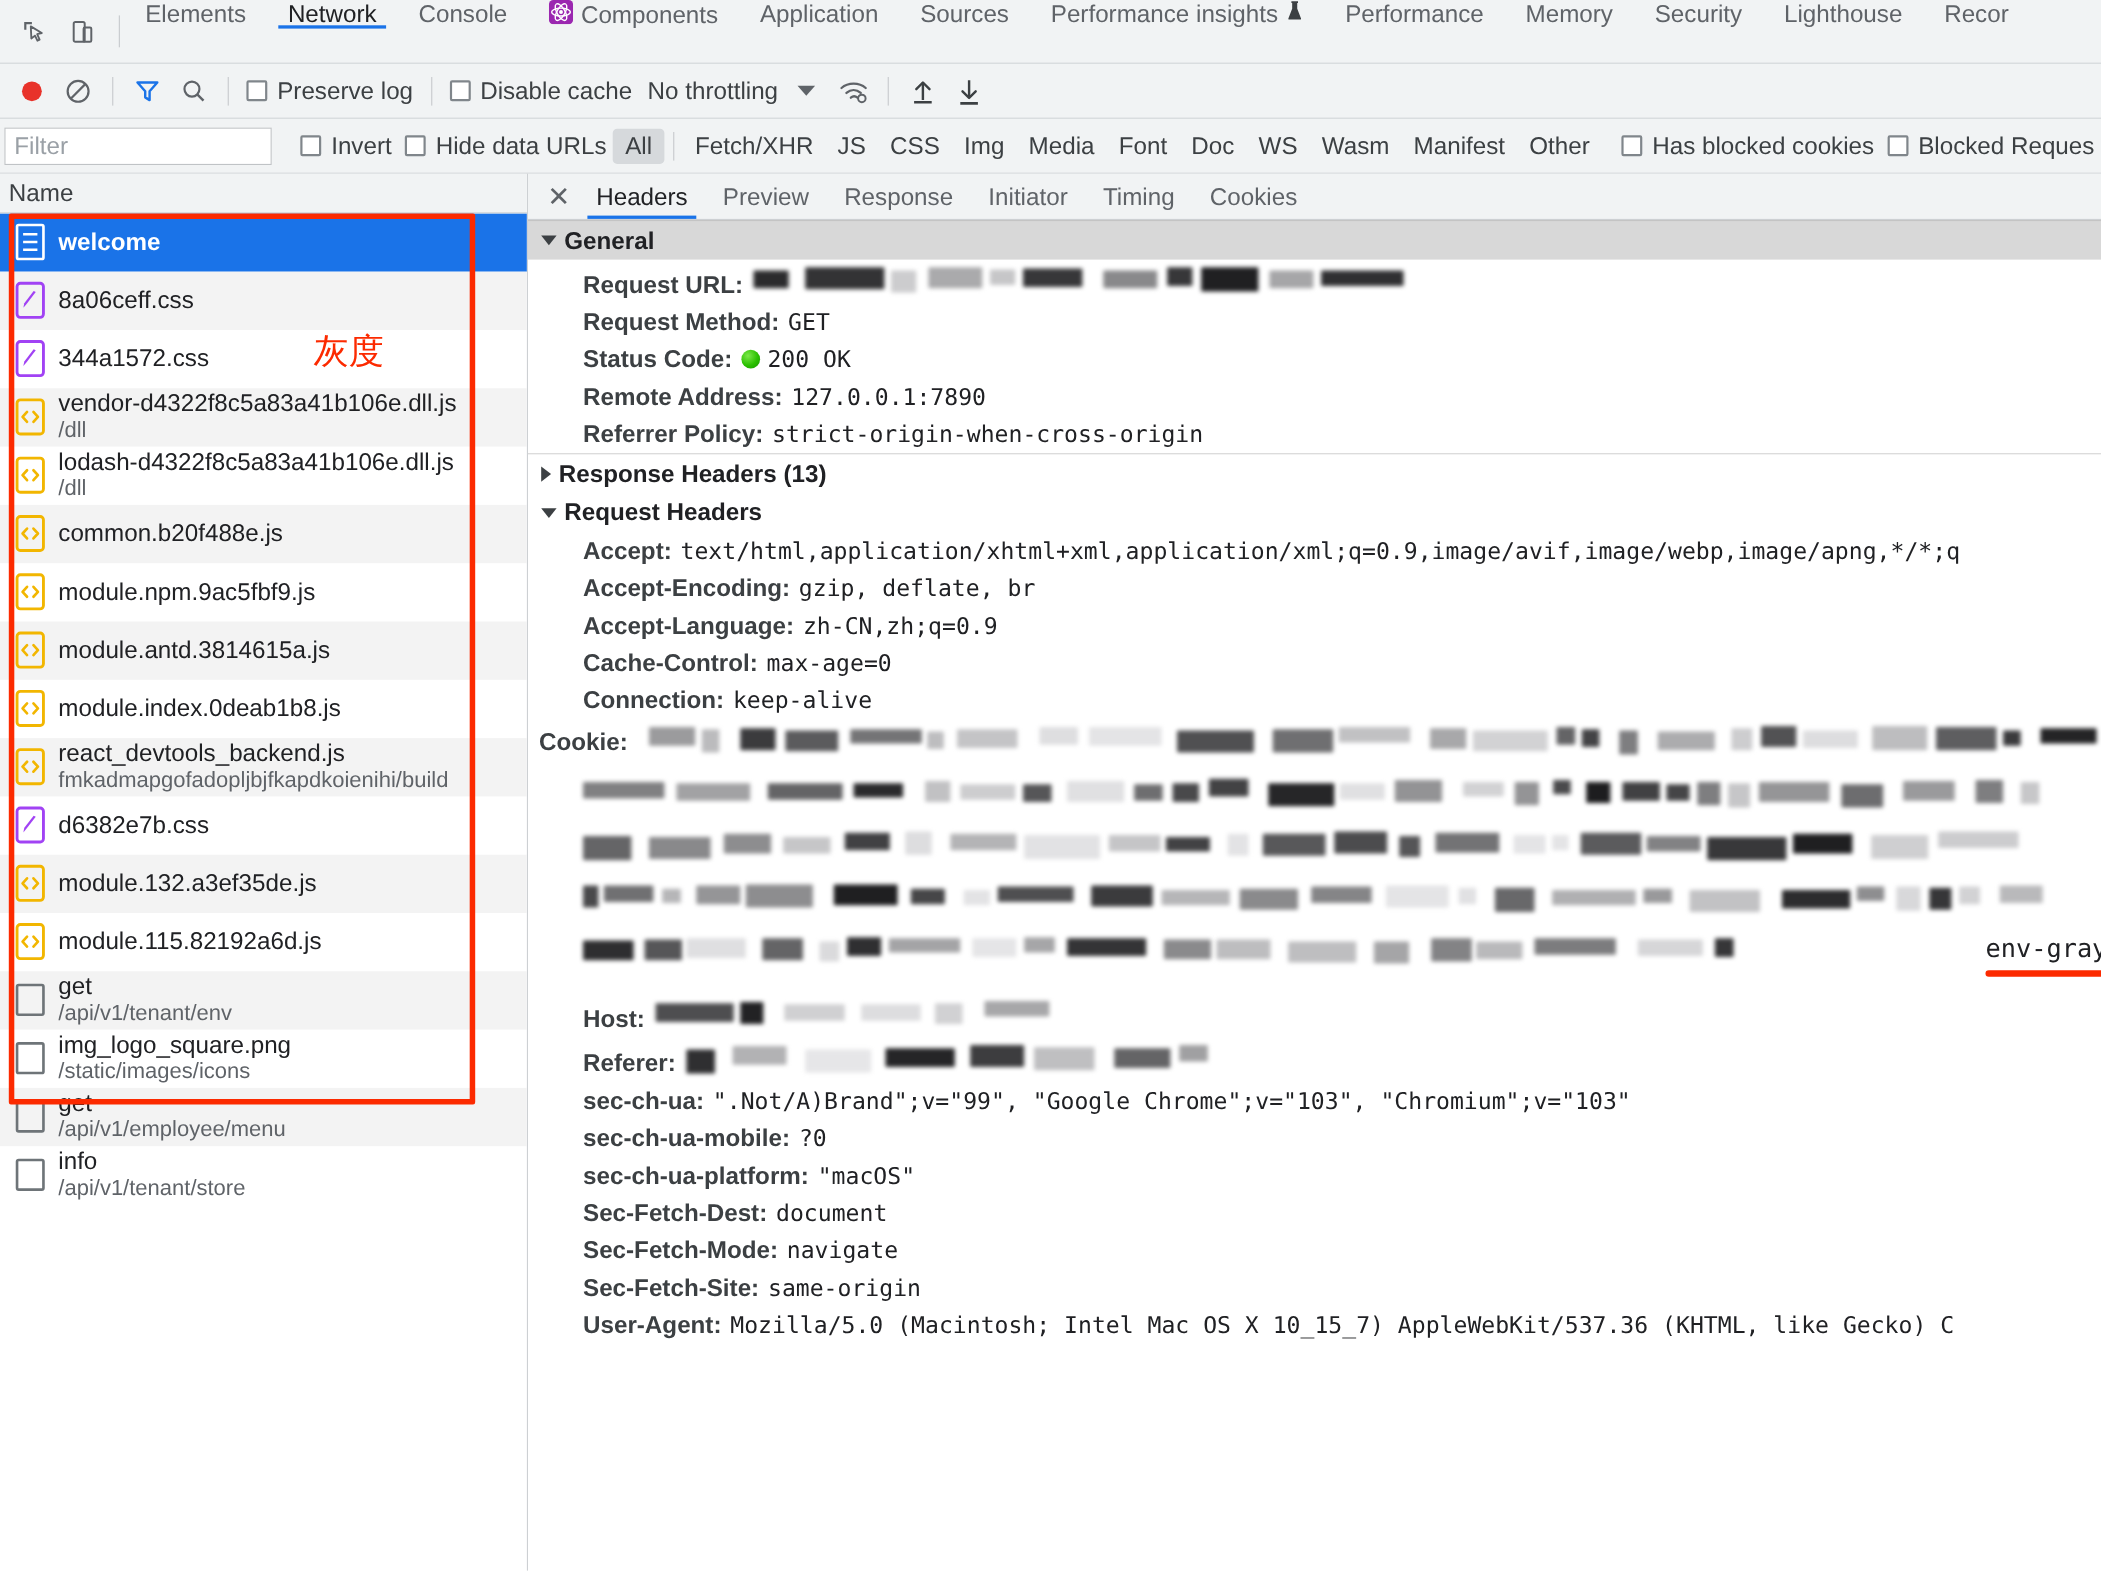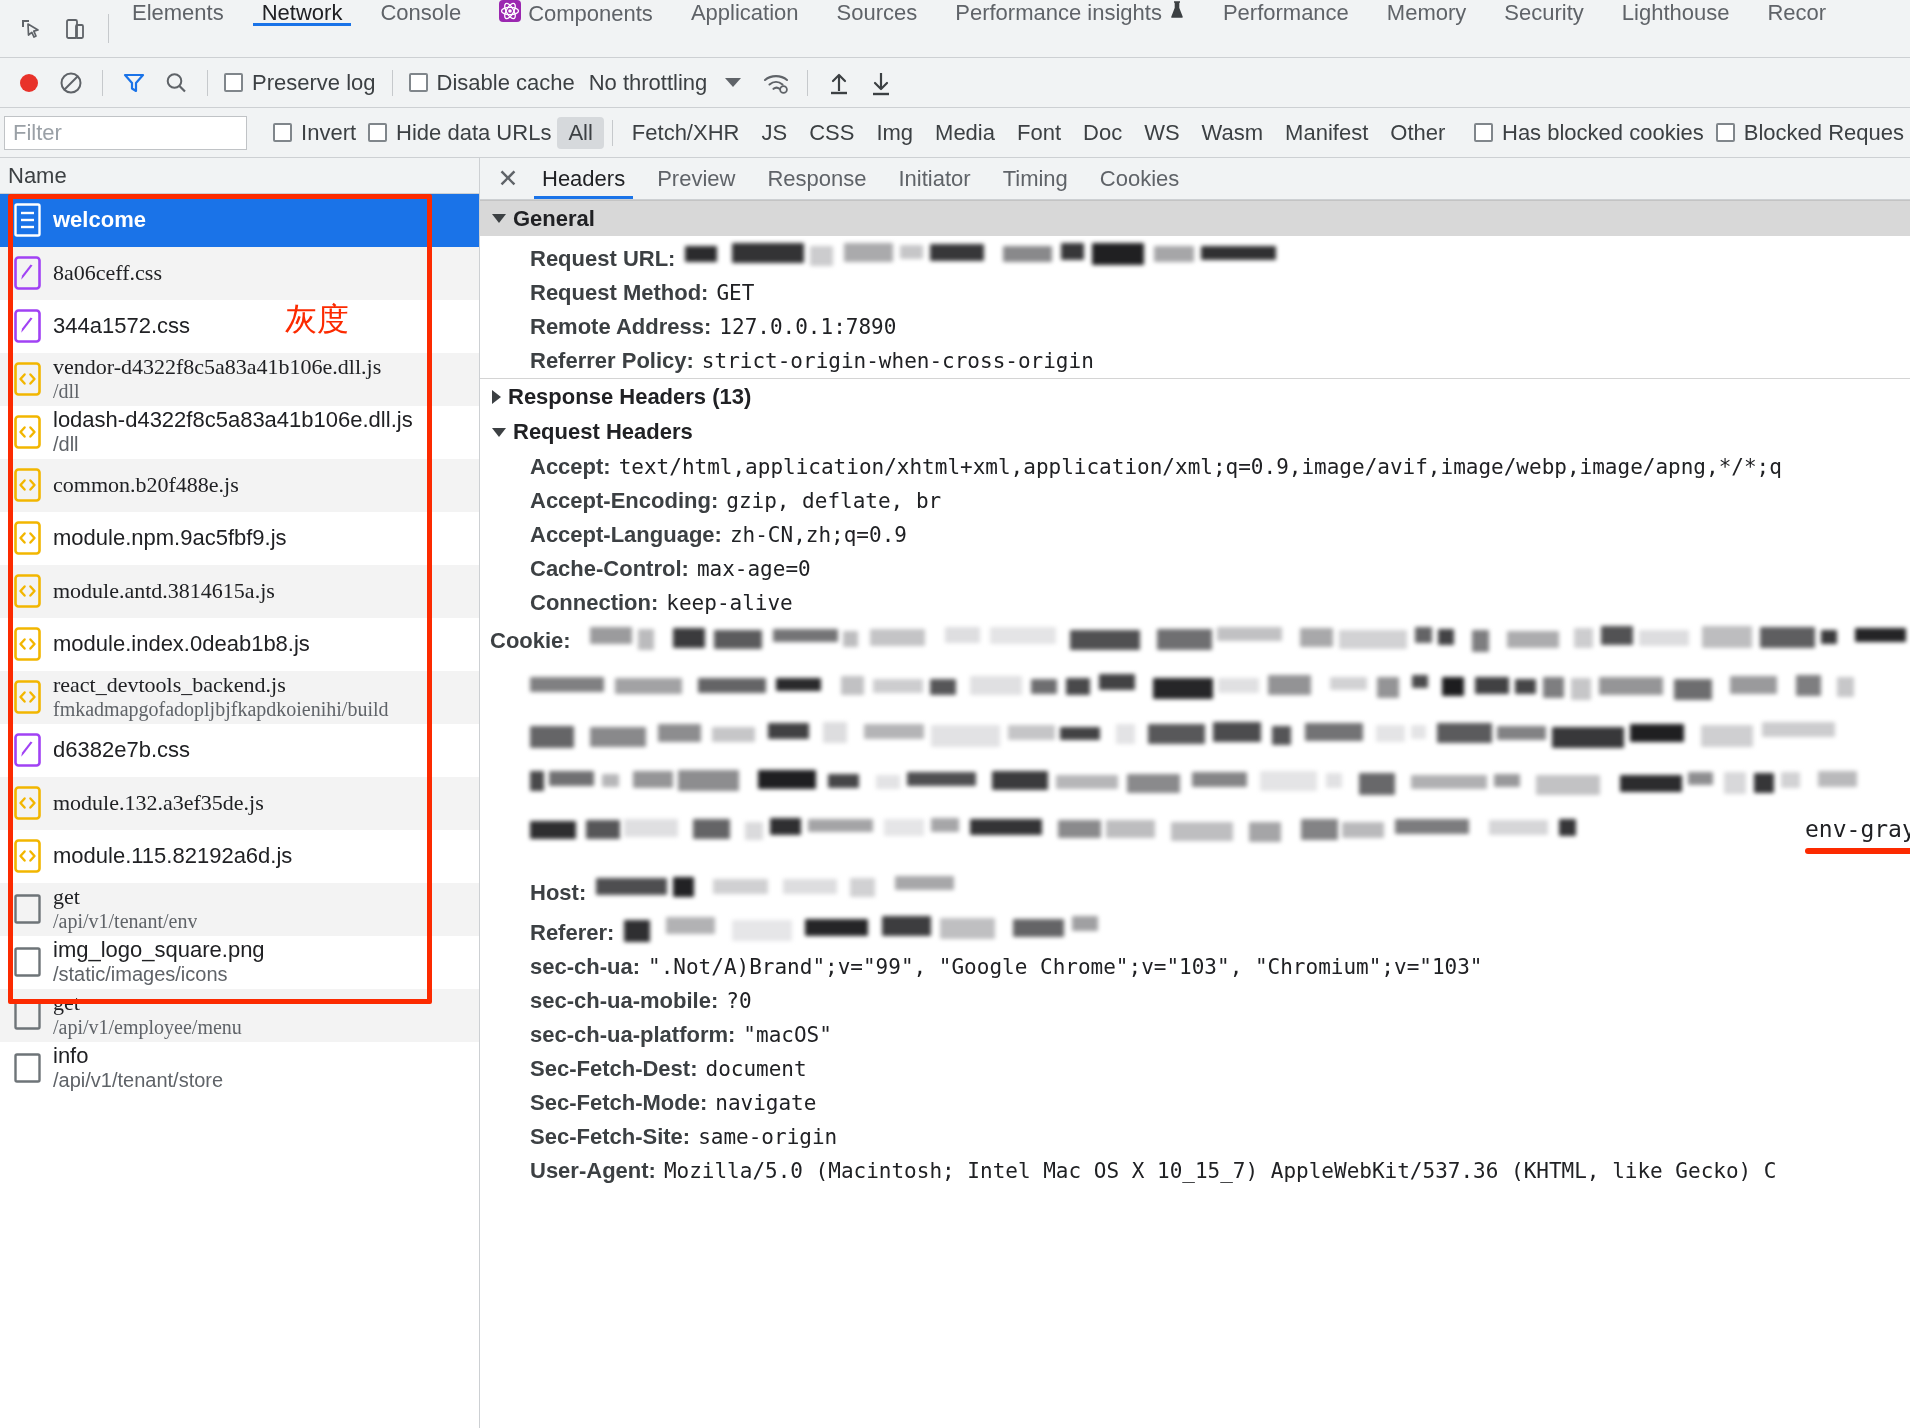--- a/index.html
+++ b/index.html
@@ -83,21 +83,21 @@
     border-bottom: 1px solid #cdd0d3;
     display: flex; align-items: center; padding-left: 8px;
     font-size: 22px; color: #3c4043;
   }
   .reqlist { flex: 1; overflow: hidden; }
   .reqrow {
     height: 53px; display: flex; align-items: center; gap: 10px;
     padding-left: 12px; cursor: pointer; position: relative;
     border-bottom: 1px solid transparent;
   }
-  .reqrow.alt { background: #f3f3f3; font-family: Liberation Serif, serif; }
+  .reqrow.alt { background: #f3f3f3; }
   .reqrow.sel { background: #1a73e8; }
   .rtext { display: flex; flex-direction: column; justify-content: center; line-height: 1.18; overflow: hidden; }
   .rname { font-size: 22px; color: #202124; white-space: nowrap; }
   .reqrow.sel .rname { color: #fff; font-weight: bold; }
   .rpath { font-size: 20px; color: #5f6368; white-space: nowrap; }
 
   
   .ic { width: 31px; height: 38px; flex: none; position: relative; }
   .ic svg { display: block; }
 
@@ -561,20 +561,24 @@
                 <span class="bchunk" style="background: rgb(137, 137, 139); left: 317.092px; top: 5.90128px; width: 49.3917px; height: 16.3084px;"></span>
                 <span class="bchunk" style="background: rgb(55, 55, 57); left: 375.438px; top: 2.97957px; width: 22.6986px; height: 16.7323px;"></span>
                 <span class="bchunk" style="background: rgb(32, 32, 34); left: 406.737px; top: 3.22016px; width: 51.6747px; height: 21.6537px;"></span>
                 <span class="bchunk" style="background: rgb(166, 166, 168); left: 468.383px; top: 6.4533px; width: 40.0669px; height: 15.1007px;"></span>
                 <span class="bchunk" style="background: rgb(48, 48, 50); left: 515.048px; top: 6.21292px; width: 75.326px; height: 13.7676px;"></span>
               </span>
             </div>
             <div class="hrow">
               <span class="hkey">Request Method:</span>
               <span class="hval">GET</span>
+            </div>
+            <div class="hrow">
+              <span class="hkey">Status Code:</span>
+              <span class="hval"><span class="statusdot"></span>200 OK</span>
             </div>
             <div class="hrow">
               <span class="hkey">Remote Address:</span>
               <span class="hval">127.0.0.1:7890</span>
             </div>
             <div class="hrow">
               <span class="hkey">Referrer Policy:</span>
               <span class="hval">strict-origin-when-cross-origin</span>
             </div>
           </div>

